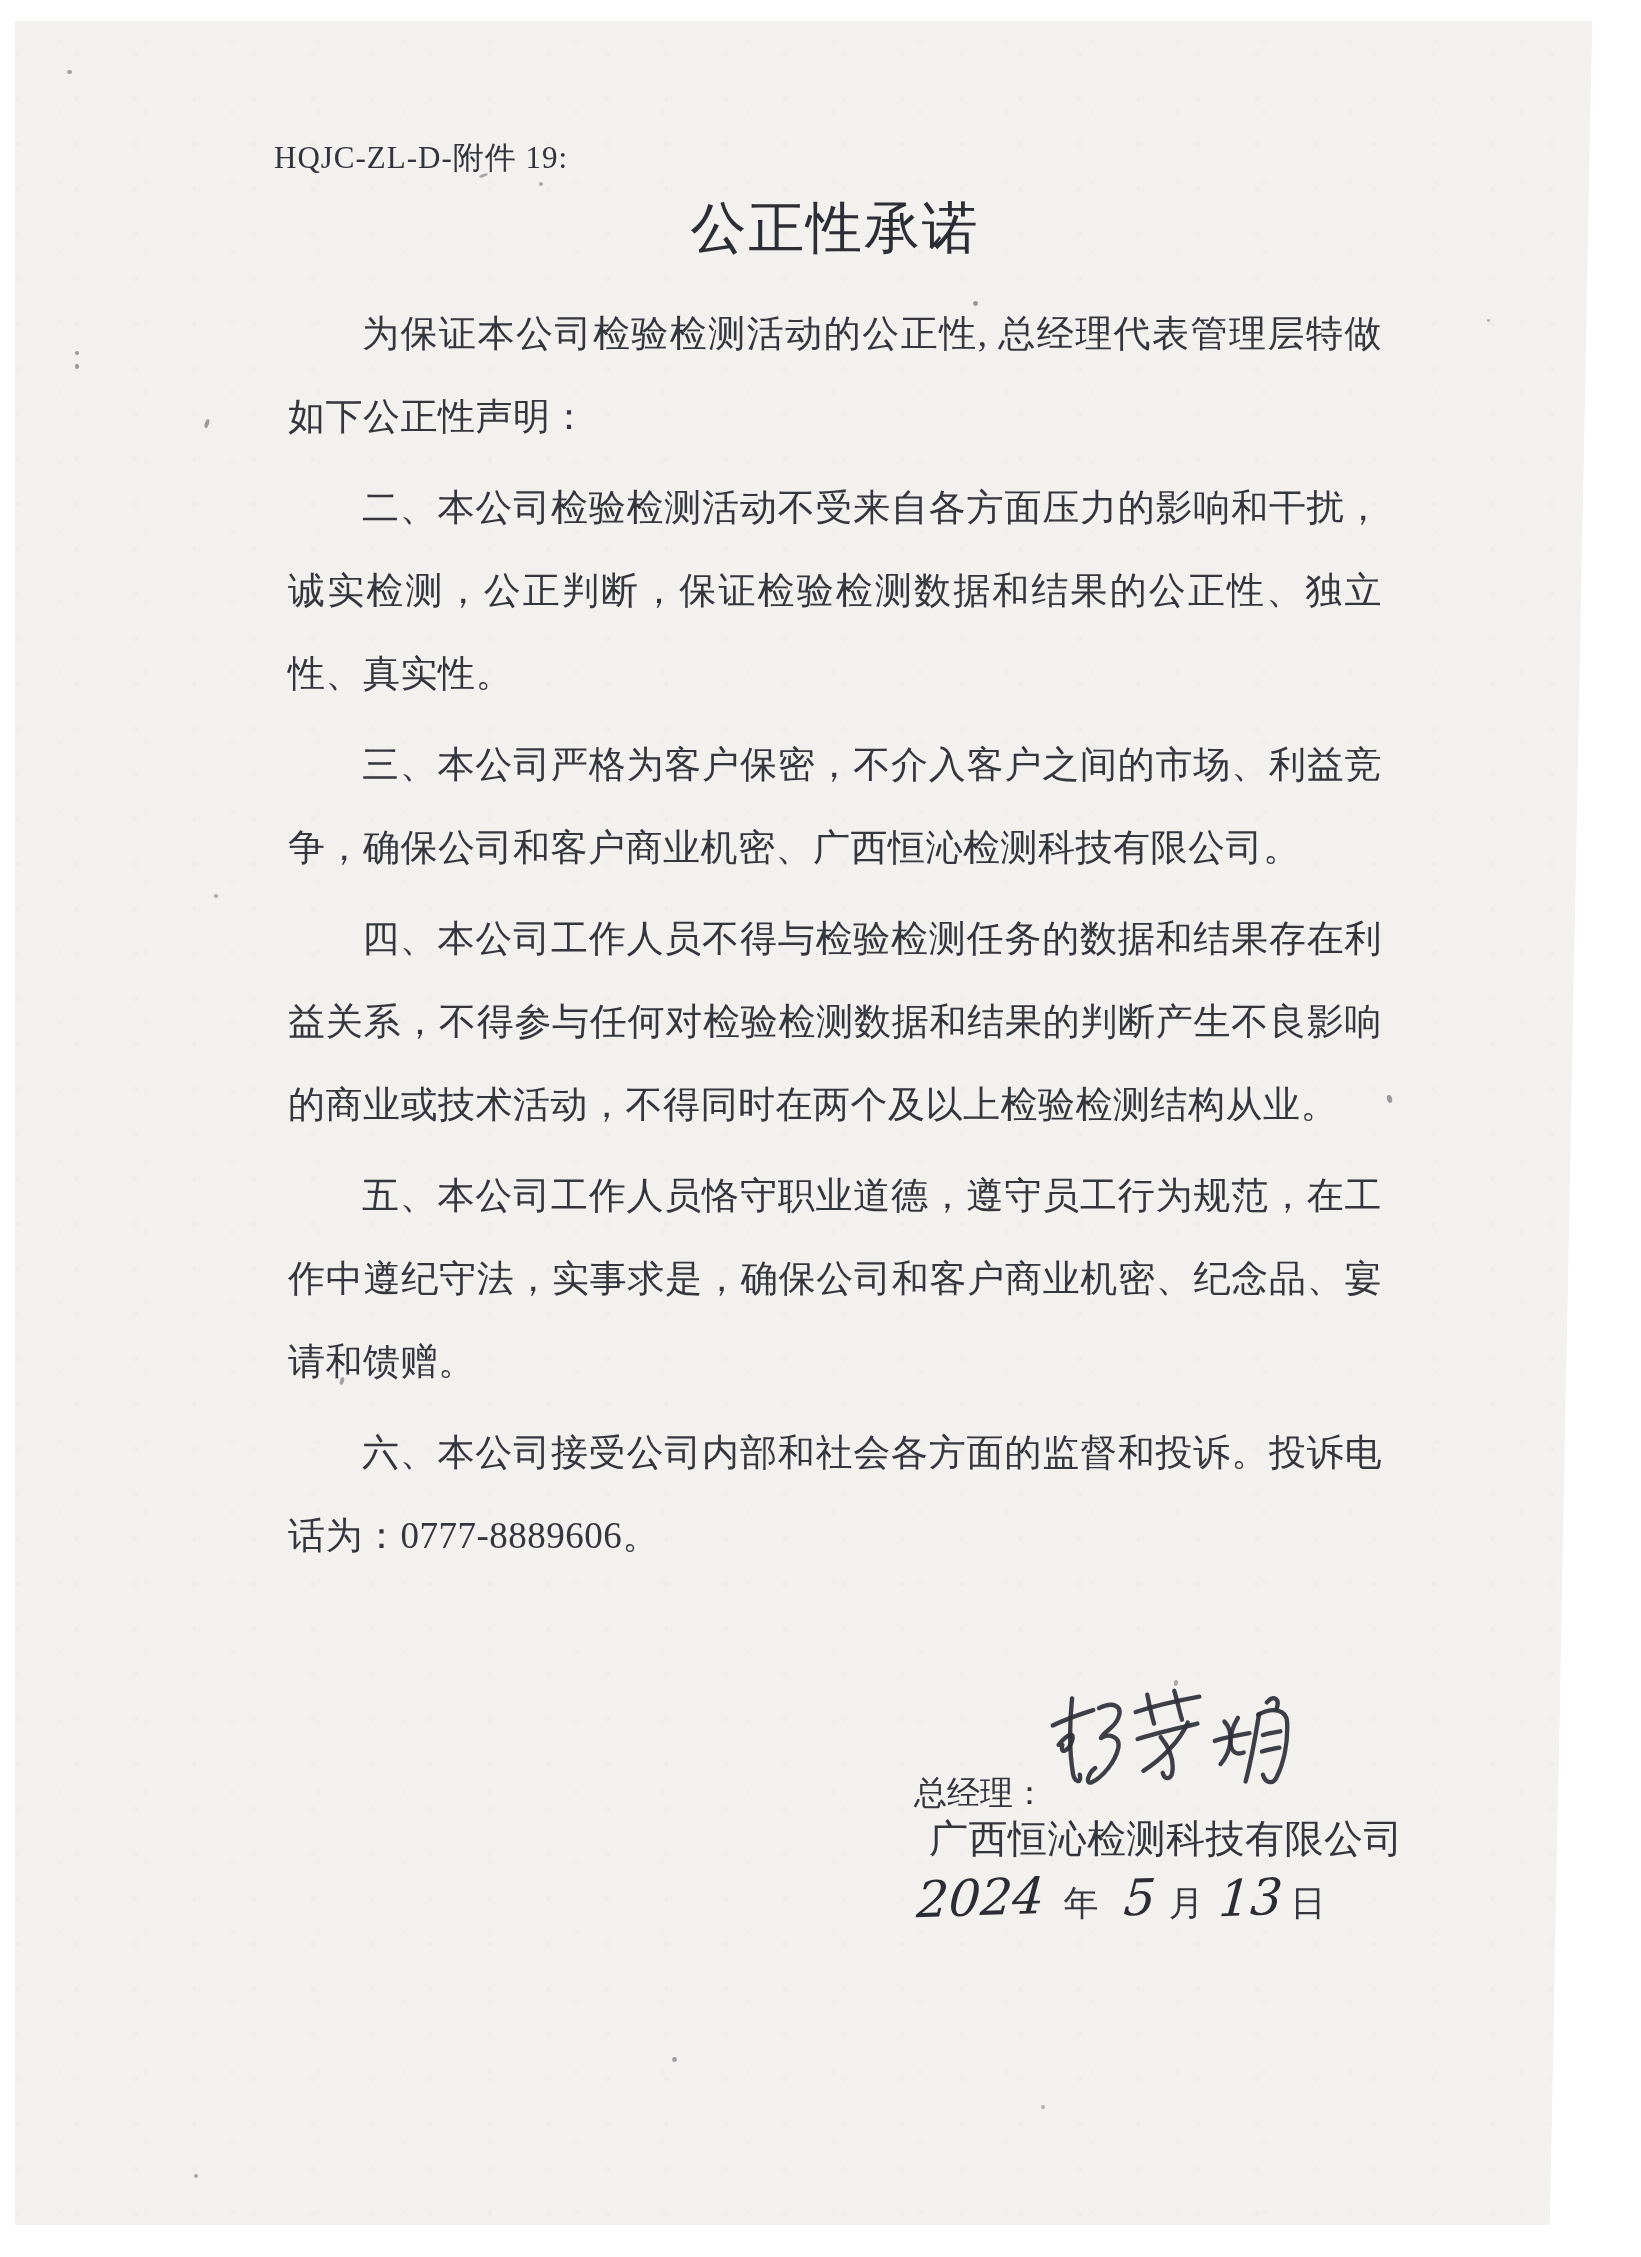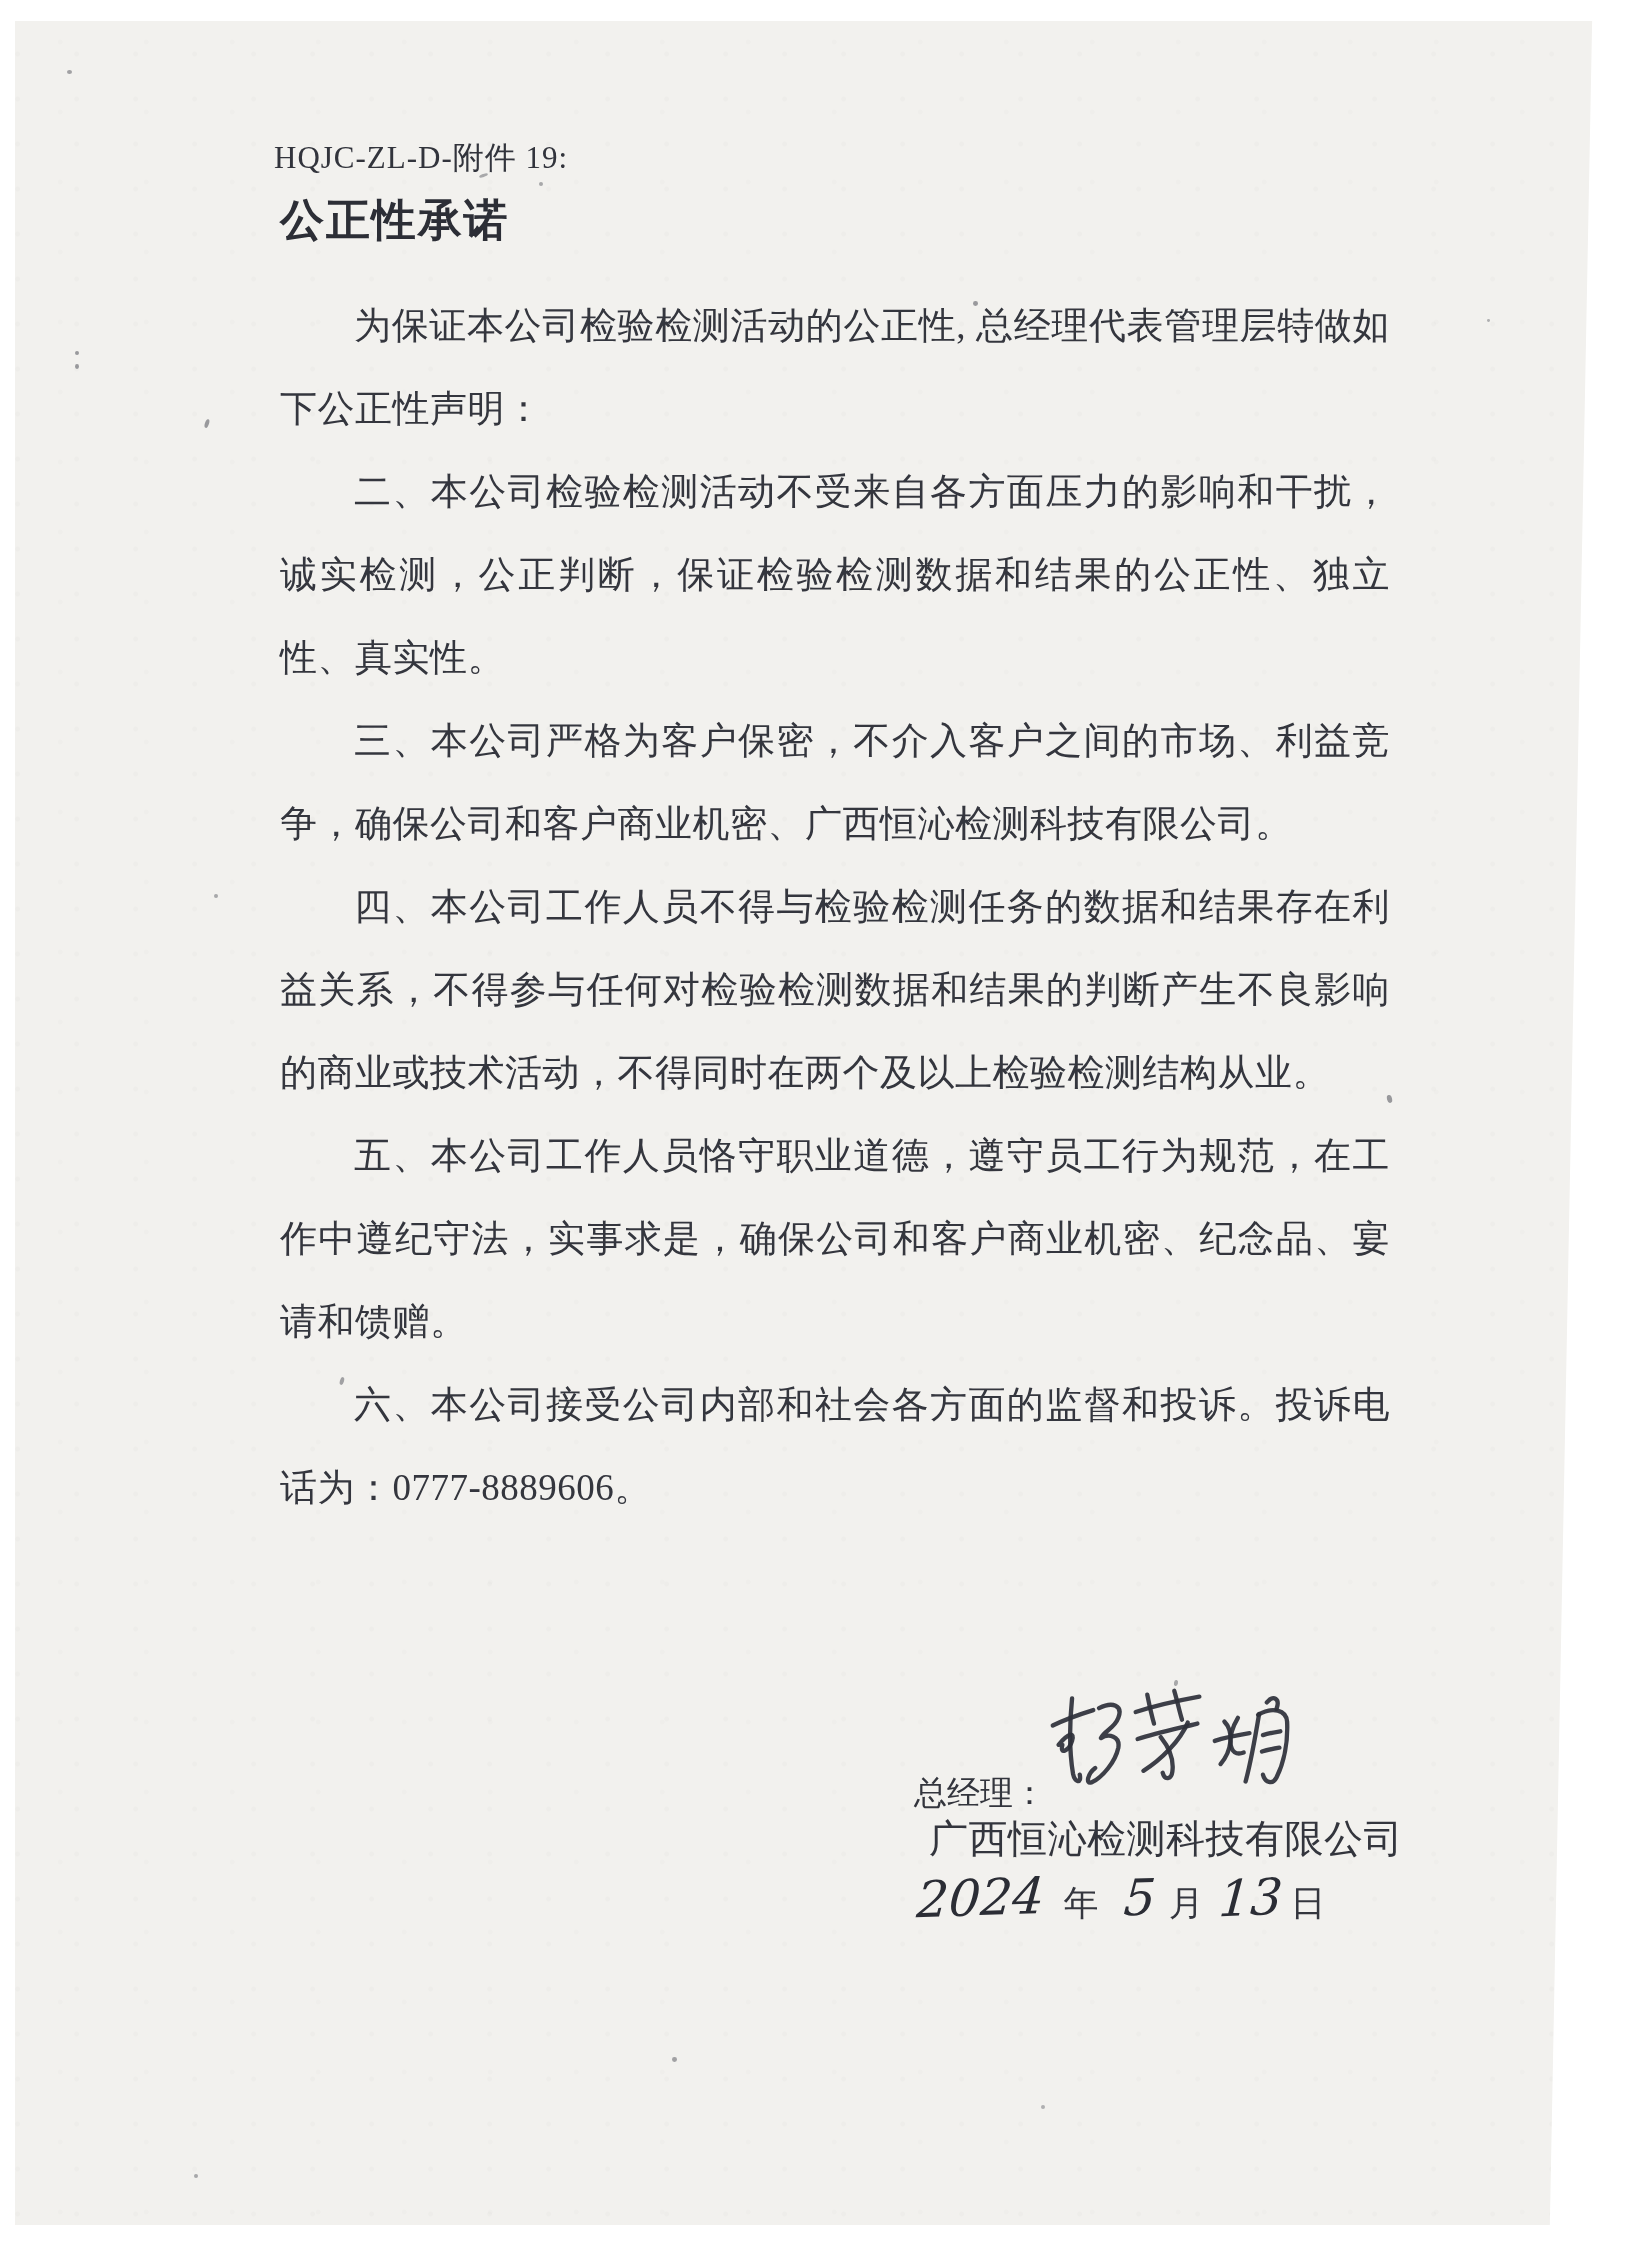--- a/index.html
+++ b/index.html
@@ -27,29 +27,29 @@
   .edge-bottom{left:0;top:2225px;width:1641px;height:33px;}
   .edge-right{left:1593px;top:-23px;width:116px;height:2414px;
     transform:rotate(1.1deg);transform-origin:top left;}
   .header-code{
     position:absolute;left:274px;top:137px;
     font-size:31px;letter-spacing:1px;color:#32343c;
     white-space:nowrap;
   }
   .doc-title{
     position:absolute;left:280px;top:191px;width:1110px;
-    font-size:44px;font-weight:bold;
+    text-align:center;font-size:56px;font-weight:normal;
     letter-spacing:1.9px;color:#2c2e36;
   }
   .doc-body{
     position:absolute;left:280px;top:284px;width:1110px;
     font-size:37px;line-height:83px;color:#34363e;
   }
   .doc-body p{
-    margin:0;text-indent:2em;text-align:justify;
+    margin:8px;text-indent:2em;text-align:justify;
     letter-spacing:0.5px;
   }
   .sig-role{
     position:absolute;left:914px;top:1724px;
     font-size:33px;color:#33353d;white-space:nowrap;margin-top:47px;
   }
   .sig-svg{position:absolute;left:1045px;top:1685px;}
   .sig-company{
     position:absolute;left:929px;top:1792px;
     font-size:39px;letter-spacing:0.5px;color:#33353d;white-space:nowrap;margin-top:20px;

